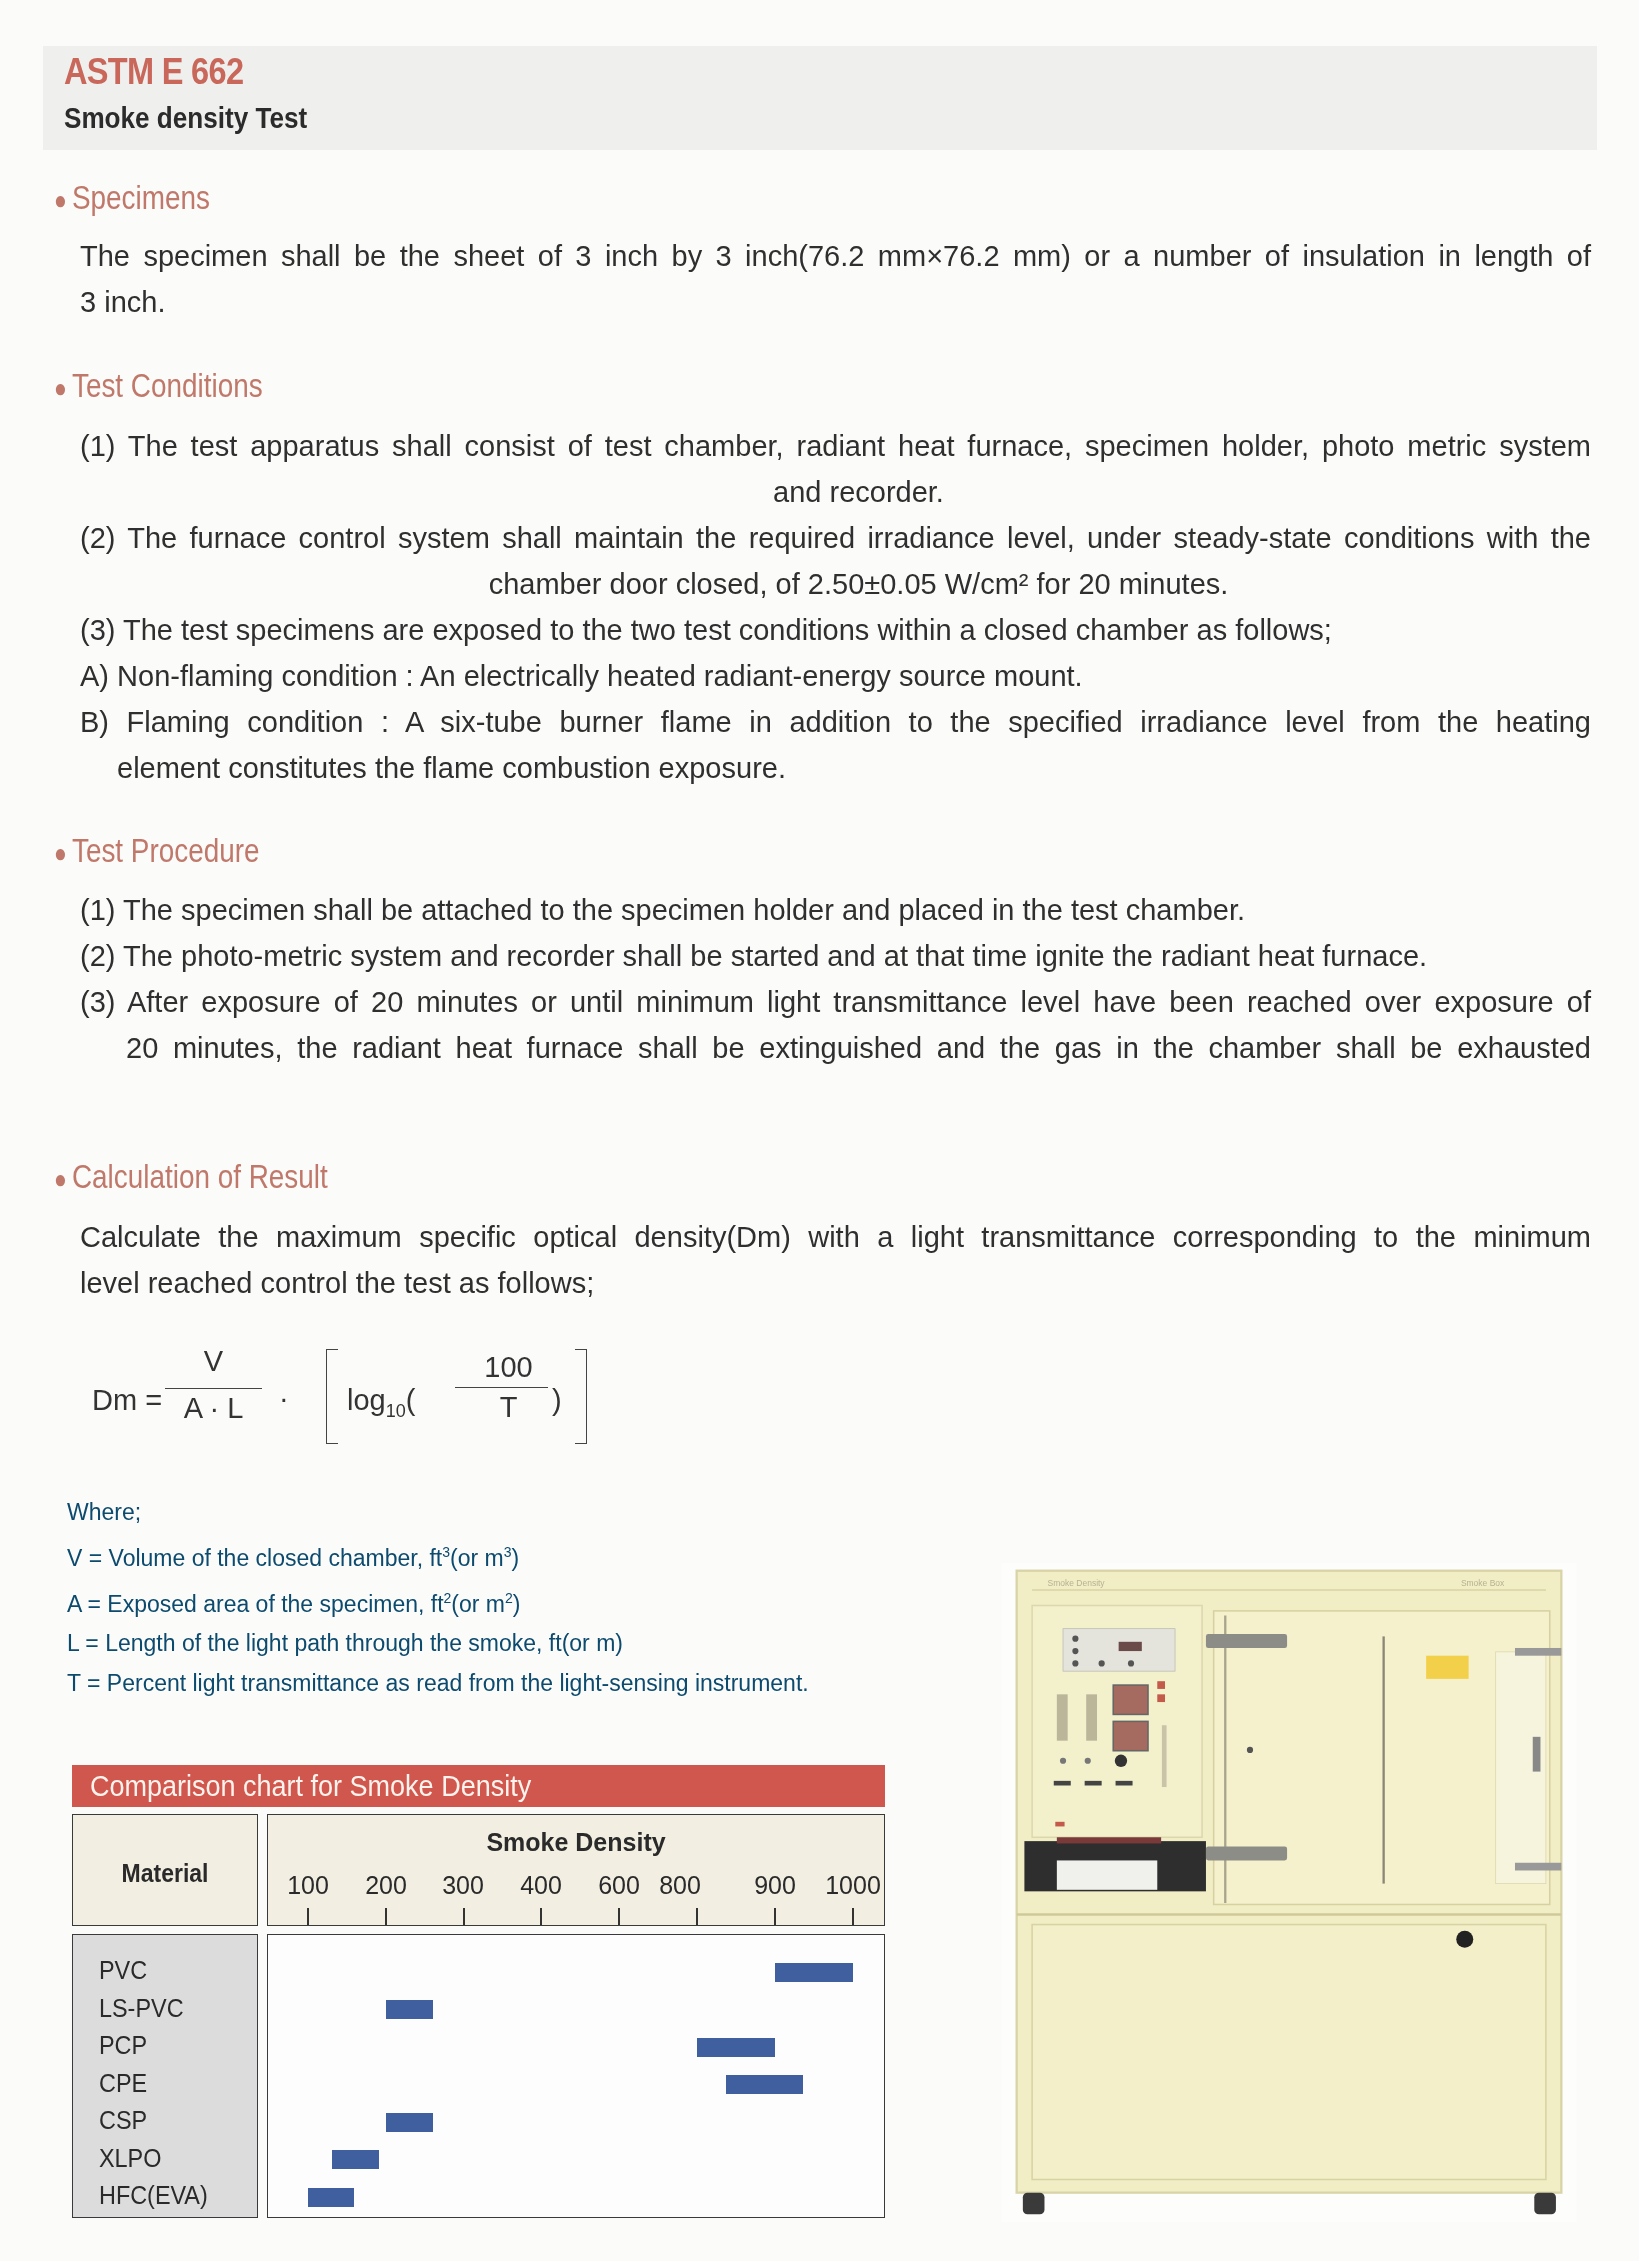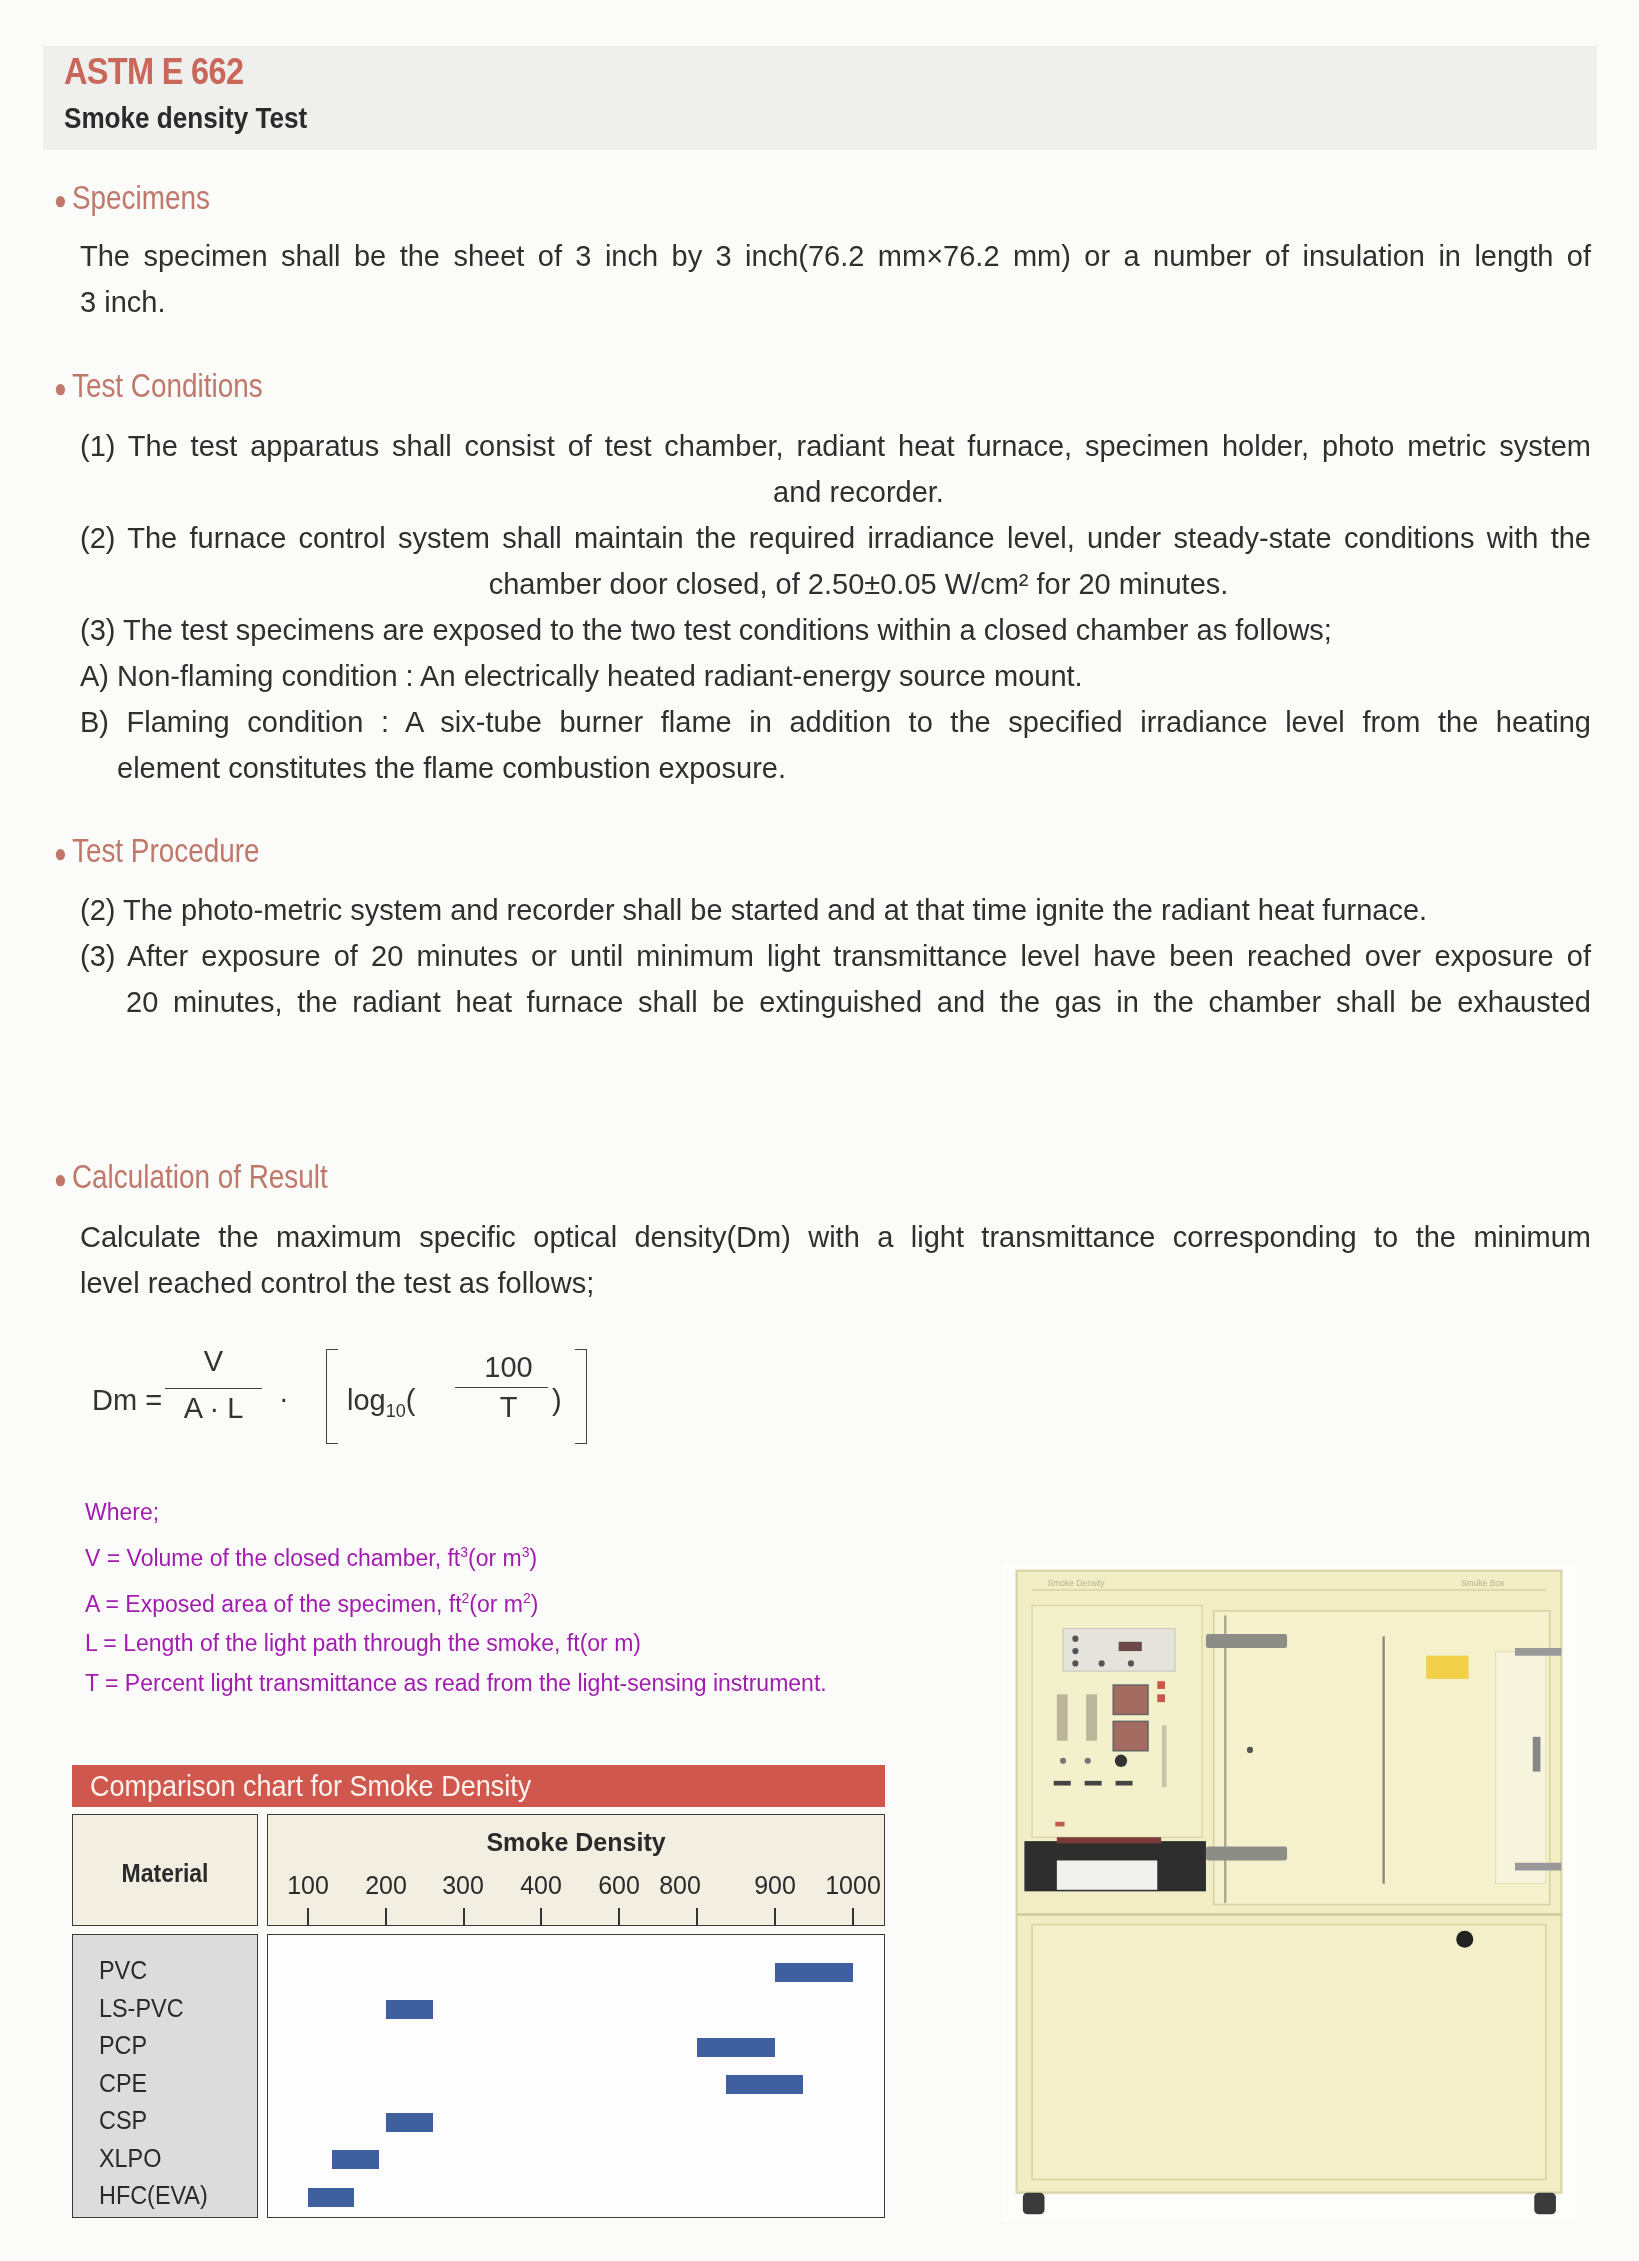--- a/index.html
+++ b/index.html
@@ -44,21 +44,21 @@
   .formula .f-frac1 .den { display:block; }
   .formula .f-dot { position: absolute; left: 199px; top: 37px; }
   .formula .f-bracket-l { position:absolute; left: 246px; top: 3.9px; width: 10.8px; height: 93px; border: 1.5px solid #444; border-right: none; }
   .formula .f-bracket-r { position:absolute; left: 495px; top: 3.9px; width: 10.8px; height: 93px; border: 1.5px solid #444; border-left: none; }
   .formula .f-log { position:absolute; left: 267px; top: 39px; }
   .formula .f-log sub { font-size: 18px; }
   .formula .f-frac2 { position: absolute; left: 390px; top: 6.2px; width: 77px; text-align: center; }
   .formula .f-frac2 .bar { display:block; border-top: 1.5px solid #444; margin: 3.1px 0 3.1px -15.5px; width: 93px; }
   .formula .f-close { position:absolute; left: 472px; top: 39px; }
 
-  .where { left: 85px; top: 1492px; font-size: 23px; color: #a21caf; line-height: 40px; white-space: nowrap; }
+  .where { left: 67px; top: 1492px; font-size: 23px; color: #0c4a6e; line-height: 40px; white-space: nowrap; }
   .where sup { font-size: 14px; }
 
   
   .chart-title-bar {
     left: 72px; top: 1765px; width: 813px; height: 42px;
     background: #d0574d;
   }
   .chart-title {
     left: 90px; top: 1769px; font-size: 30px; color: #fff3ee;
     transform: scaleX(0.9); transform-origin: left; white-space: nowrap;
@@ -106,20 +106,21 @@
   <span class="line">(3) The test specimens are exposed to the two test conditions within a closed chamber as follows;</span>
   <span class="line">A) Non-flaming condition : An electrically heated radiant-energy source mount.</span>
   <span class="line justify">B) Flaming condition : A six-tube burner flame in addition to the specified irradiance level from the heating</span>
   <span class="line indent2">element constitutes the flame combustion exposure.</span>
 </div>
 
 <div class="abs section-heading" style="left:54px; top:831px;">
   <span class="bullet">●</span><span>Test Procedure</span>
 </div>
 <div class="abs para" style="left:80px; top:887px; width:1511px;">
+  <span class="line">(1) The specimen shall be attached to the specimen holder and placed in the test chamber.</span>
   <span class="line">(2) The photo-metric system and recorder shall be started and at that time ignite the radiant heat furnace.</span>
   <span class="line justify">(3) After exposure of 20 minutes or until minimum light transmittance level have been reached over exposure of</span>
   <span class="line justify indent1">20 minutes, the radiant heat furnace shall be extinguished and the gas in the chamber shall be exhausted</span>
 </div>
 
 <div class="abs section-heading" style="left:54px; top:1157px;">
   <span class="bullet">●</span><span>Calculation of Result</span>
 </div>
 <div class="abs para" style="left:80px; top:1214px; width:1511px;">
   <span class="line justify">Calculate the maximum specific optical density(Dm) with a light transmittance corresponding to the minimum</span>

